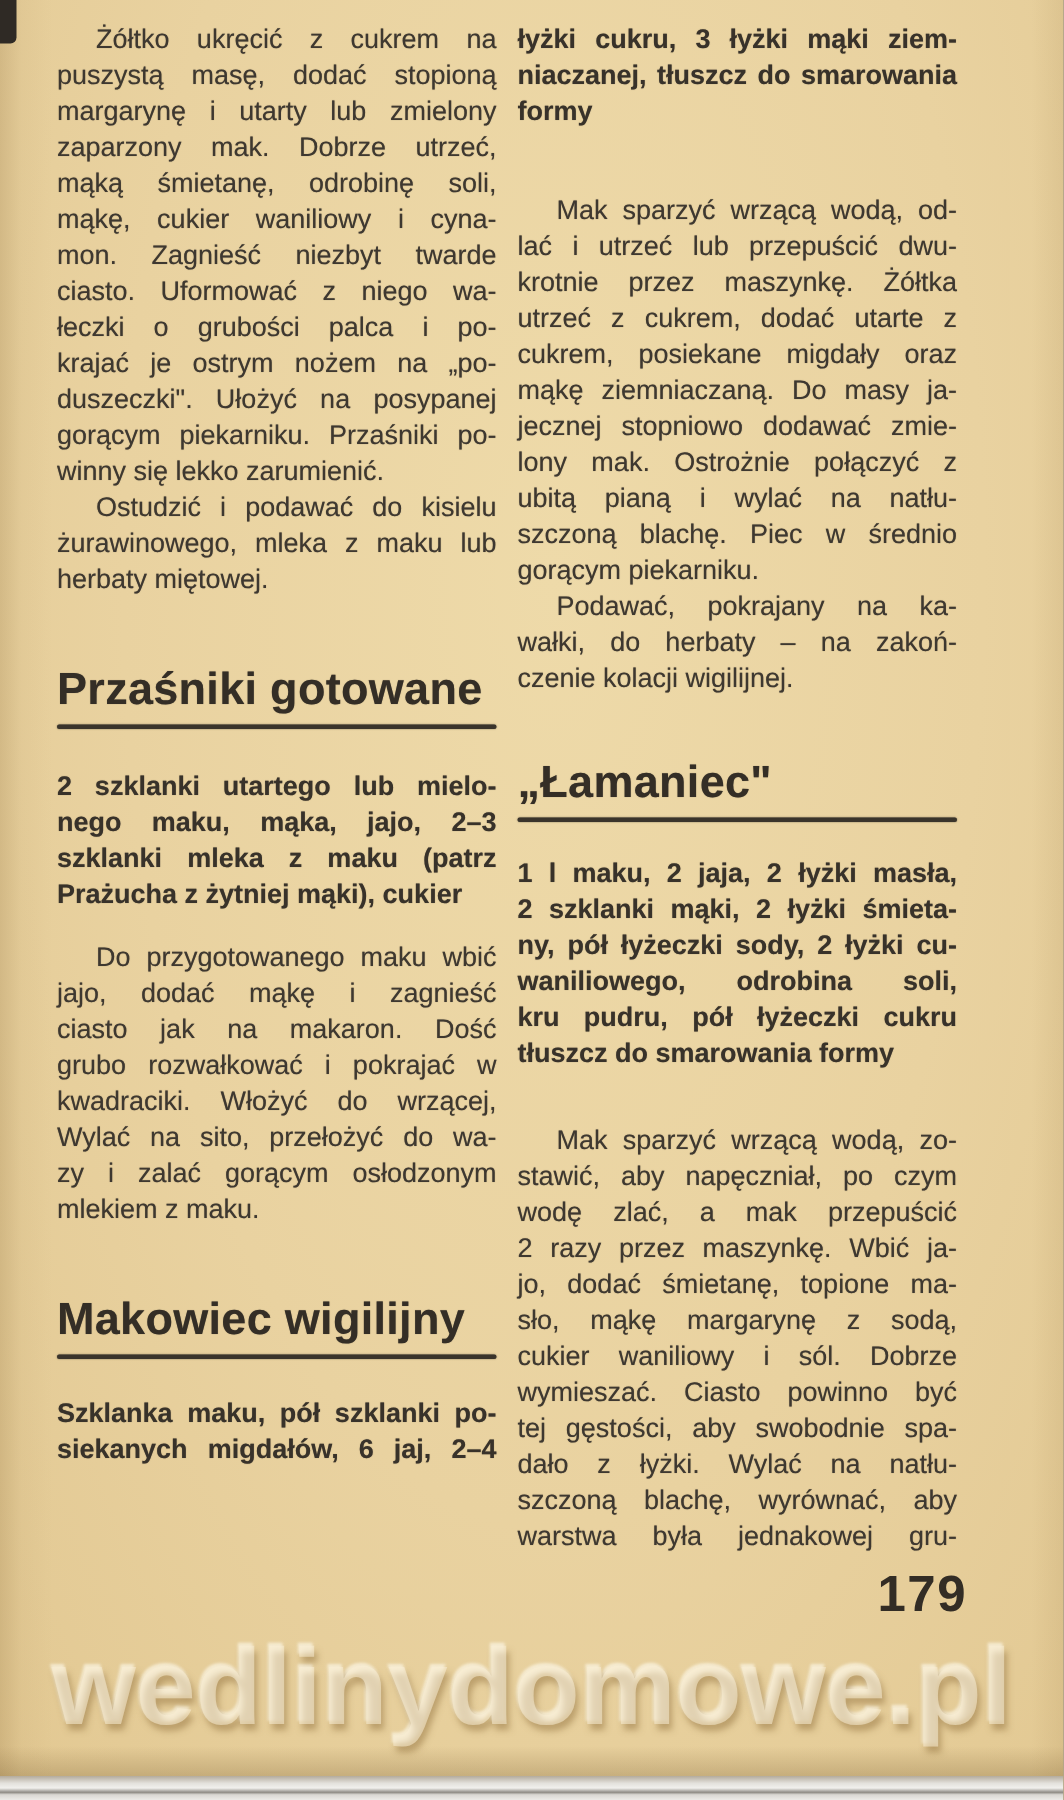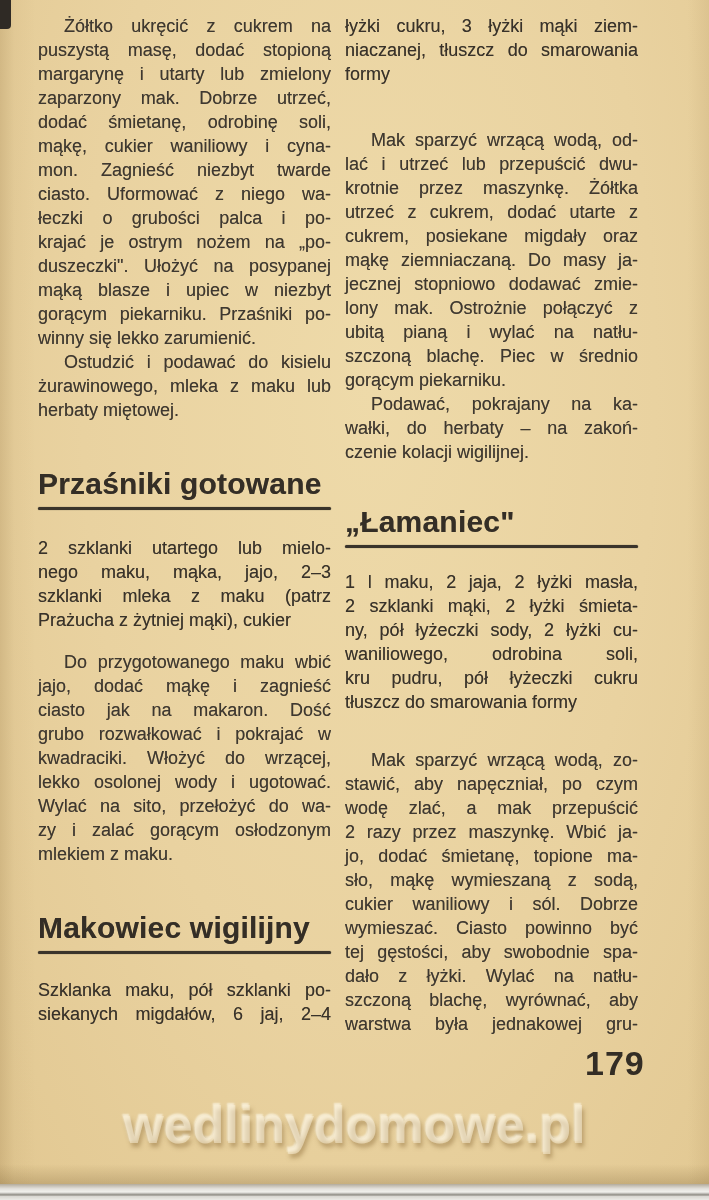--- a/index.html
+++ b/index.html
@@ -13,32 +13,32 @@
     font-family:"Liberation Sans","DejaVu Sans",sans-serif;
   }
   .col { position:absolute; top:14px; width:293px; color:#3e3830;
          font-size:18px; line-height:24px;
          text-shadow:0 0 0.6px rgba(62,54,44,0.55); }
   .col.left  { left:38px;  }
   .col.right { left:345px; }
   .jl { text-align:justify; text-align-last:justify; white-space:nowrap; }
   .block.no-just-last .jl:last-child { text-align-last:auto; }
   .block.indent .jl:first-child { text-indent:26px; }
-  .ing .jl { font-weight:normal; color:#38322a; }
+  .ing .jl { font-weight:bold; color:#38322a; }
   .rh { margin:0; font-size:30px; line-height:36px; font-weight:bold;
         color:#342e26; letter-spacing:0.2px; }
   .rule { height:3px; background:#3a342b; margin-top:5px; border-radius:2px;
           box-shadow:0 0 1px rgba(58,52,43,0.8); }
   .mt18 { margin-top:18px; } .mt22 { margin-top:22px; } .mt24 { margin-top:24px; }
   .mt26 { margin-top:26px; } .mt34 { margin-top:34px; } .mt40 { margin-top:40px; }
   .mt42 { margin-top:42px; } .mt44 { margin-top:44px; }
   .pageno { position:absolute; top:1044px; left:585px; font-size:34px;
             font-weight:bold; color:#332d25; letter-spacing:1px; }
   .wm { position:absolute; top:1080px; left:0; width:709px; text-align:center;
-        font-size:52px; line-height:90px; font-weight:bold; white-space:nowrap;
+        font-size:72px; line-height:90px; font-weight:bold; white-space:nowrap;
         color:rgba(249,239,213,0.55);
         text-shadow:2px 4px 4px rgba(146,114,62,0.50), -1px -2px 2px rgba(255,252,240,0.65); }
   .corner-mark { position:absolute; left:0; top:0; width:11px; height:29px;
                  background:#2f2a25; border-bottom-right-radius:4px; }
   .bottom-shade { position:absolute; left:0; top:1164px; width:709px; height:20px;
                   background:linear-gradient(180deg, rgba(0,0,0,0) 0%, rgba(118,92,48,0.28) 100%); }
   .scan-strip { position:absolute; left:0; top:1184px; width:709px; height:16px;
                 background:linear-gradient(180deg,#b3ab9c 0%, #e3e1dc 30%, #f1f0ed 50%,
                            #8f8c85 68%, #d9d7d2 78%, #ecebe7 100%); }
 </style>
@@ -48,28 +48,27 @@
 <div class="page">
 
   <div class="corner-mark"></div>
 
   <div class="col left">
     <div class="block indent no-just-last">
         <div class="jl">Żółtko ukręcić z cukrem na</div>
         <div class="jl">puszystą masę, dodać stopioną</div>
         <div class="jl">margarynę i utarty lub zmielony</div>
         <div class="jl">zaparzony mak. Dobrze utrzeć,</div>
-        <div class="jl">dodać śmietanę, odrobinę soli,</div>
+        <div class="jl">mąką śmietanę, odrobinę soli,</div>
         <div class="jl">mąkę, cukier waniliowy i cyna-</div>
         <div class="jl">mon. Zagnieść niezbyt twarde</div>
         <div class="jl">ciasto. Uformować z niego wa-</div>
         <div class="jl">łeczki o grubości palca i po-</div>
         <div class="jl">krajać je ostrym nożem na „po-</div>
         <div class="jl">duszeczki". Ułożyć na posypanej</div>
-        <div class="jl">mąką blasze i upiec w niezbyt</div>
         <div class="jl">gorącym piekarniku. Przaśniki po-</div>
         <div class="jl">winny się lekko zarumienić.</div>
       </div>
     <div class="block indent no-just-last">
         <div class="jl">Ostudzić i podawać do kisielu</div>
         <div class="jl">żurawinowego, mleka z maku lub</div>
         <div class="jl">herbaty miętowej.</div>
       </div>
 
     <h2 class="rh mt44">Przaśniki gotowane</h2>
@@ -80,21 +79,20 @@
         <div class="jl">nego maku, mąka, jajo, 2–3</div>
         <div class="jl">szklanki mleka z maku (patrz</div>
         <div class="jl">Prażucha z żytniej mąki), cukier</div>
       </div>
     <div class="block indent no-just-last mt18">
         <div class="jl">Do przygotowanego maku wbić</div>
         <div class="jl">jajo, dodać mąkę i zagnieść</div>
         <div class="jl">ciasto jak na makaron. Dość</div>
         <div class="jl">grubo rozwałkować i pokrajać w</div>
         <div class="jl">kwadraciki. Włożyć do wrzącej,</div>
-        <div class="jl">lekko osolonej wody i ugotować.</div>
         <div class="jl">Wylać na sito, przełożyć do wa-</div>
         <div class="jl">zy i zalać gorącym osłodzonym</div>
         <div class="jl">mlekiem z maku.</div>
       </div>
 
     <h2 class="rh mt44">Makowiec wigilijny</h2>
     <div class="rule"></div>
 
     <div class="block ing mt24">
         <div class="jl">Szklanka maku, pół szklanki po-</div>
@@ -138,21 +136,21 @@
         <div class="jl">waniliowego, odrobina soli,</div>
         <div class="jl">kru pudru, pół łyżeczki cukru</div>
         <div class="jl">tłuszcz do smarowania formy</div>
       </div>
     <div class="block indent mt34">
         <div class="jl">Mak sparzyć wrzącą wodą, zo-</div>
         <div class="jl">stawić, aby napęczniał, po czym</div>
         <div class="jl">wodę zlać, a mak przepuścić</div>
         <div class="jl">2 razy przez maszynkę. Wbić ja-</div>
         <div class="jl">jo, dodać śmietanę, topione ma-</div>
-        <div class="jl">sło, mąkę wymieszaną z sodą,</div>
+        <div class="jl">sło, mąkę margarynę z sodą,</div>
         <div class="jl">cukier waniliowy i sól. Dobrze</div>
         <div class="jl">wymieszać. Ciasto powinno być</div>
         <div class="jl">tej gęstości, aby swobodnie spa-</div>
         <div class="jl">dało z łyżki. Wylać na natłu-</div>
         <div class="jl">szczoną blachę, wyrównać, aby</div>
         <div class="jl">warstwa była jednakowej gru-</div>
       </div>
   </div>
 
   <div class="pageno">179</div>

